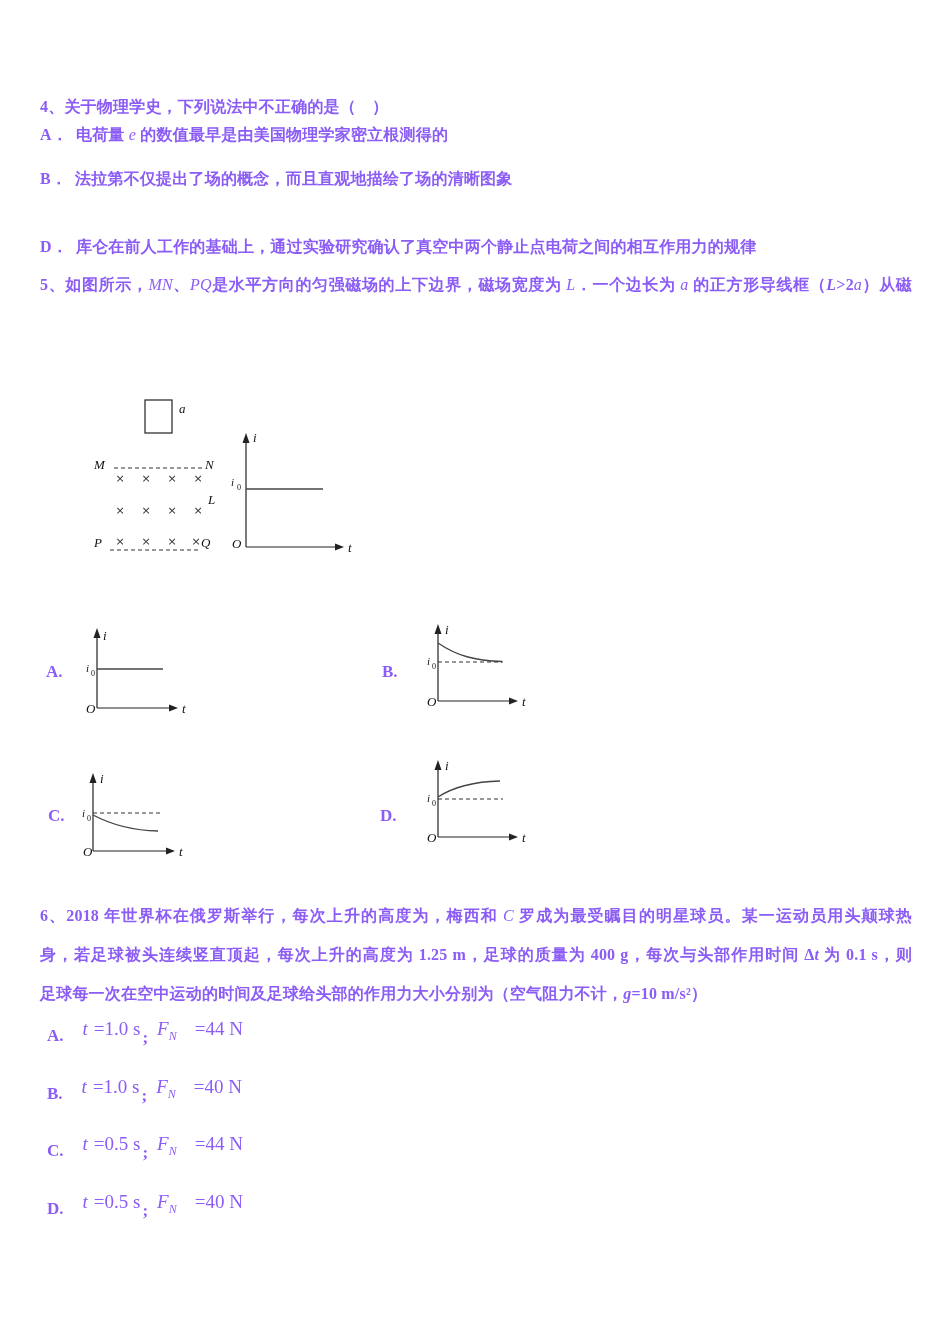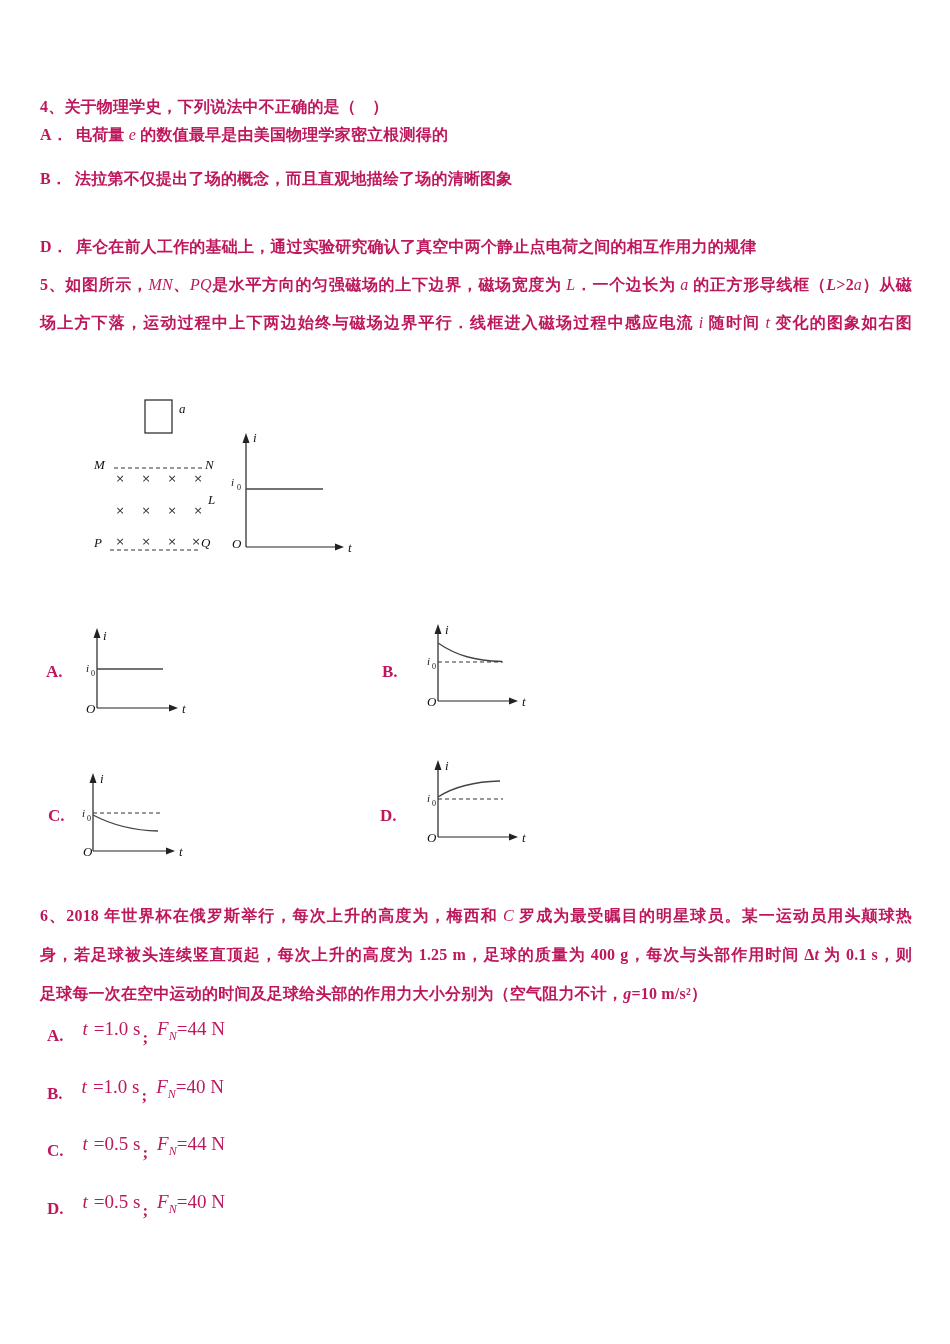--- a/index.html
+++ b/index.html
@@ -1,40 +1,40 @@
 <!DOCTYPE html>
 <html><head>
 <meta charset="utf-8">
 <style>
   * { margin:0; padding:0; box-sizing:border-box; }
   html,body { background:#ffffff; }
   .page {
     position:relative; width:950px; height:1344px; background:#fff;
-    font-family:"Liberation Serif","DejaVu Serif",serif; color:#be185d; overflow:hidden;
+    font-family:"Liberation Serif","DejaVu Serif",serif; color:#8b5cf6; overflow:hidden;
   }
   .line {
     position:absolute; left:40px; font-size:16px; font-weight:700;
     line-height:22px; white-space:nowrap; letter-spacing:0.2px;
   }
   .just { width:872px; text-align:justify; text-align-last:justify; }
   .line .i  { font-style:italic; font-weight:400; font-family:"Liberation Serif","DejaVu Serif",serif; }
   .line .b  { font-weight:700; }
   .line .bi { font-style:italic; font-weight:700; }
   .optlab { margin-right:8px; }
   .glab {
     position:absolute; font-size:17px; font-weight:700;
     font-family:"Liberation Serif","DejaVu Serif",serif;
   }
   .q6row { position:absolute; left:47px; white-space:nowrap; }
   .q6lab { font-size:17px; font-weight:700; position:relative; top:6px; }
   .m { font-size:19px; margin-left:19px; }
   .m2 { margin-left:9px; }
   .mvar { font-style:italic; margin-right:6px; }
   .msub { font-size:12px; font-style:italic; }
-  .mval { margin-left:0; }
+  .mval { margin-left:18px; }
   .q6sep { font-size:17px; font-weight:700; position:relative; top:8px; margin-left:2px; }
   svg { position:absolute; overflow:visible; }
   .st   { stroke:#222; stroke-width:1.2; fill:none; }
   .cv   { stroke:#444; stroke-width:1.3; fill:none; }
   .dash { stroke:#333; stroke-width:1.1; fill:none; stroke-dasharray:4 3; }
   .ar   { fill:#222; stroke:none; }
   .lab  { font-family:"Liberation Serif","DejaVu Serif",serif; font-size:13px; fill:#111; }
   .it   { font-style:italic; }
   .sm   { font-size:11px; }
   .tiny { font-size:8px; }
@@ -44,21 +44,20 @@
 <body>
 
 <div class="page">
 
   <div class="line" style="top:96px"><span>4、关于物理学史，下列说法中不正确的是（　）</span></div>
   <div class="line" style="top:124px"><span class="optlab">A．</span><span><span>电荷量 </span><span class="i">e</span><span> 的数值最早是由美国物理学家密立根测得的</span></span></div>
   <div class="line" style="top:168px"><span class="optlab">B．</span><span><span>法拉第不仅提出了场的概念，而且直观地描绘了场的清晰图象</span></span></div>
   <div class="line" style="top:236px"><span class="optlab">D．</span><span><span>库仑在前人工作的基础上，通过实验研究确认了真空中两个静止点电荷之间的相互作用力的规律</span></span></div>
 
   <div class="line just" style="top:274px"><span>5、如图所示，</span><span class="i">MN</span><span>、</span><span class="i">PQ</span><span>是水平方向的匀强磁场的上下边界，磁场宽度为 </span><span class="i">L</span><span>．一个边长为 </span><span class="i">a</span><span> 的正方形导线框（</span><span class="bi">L</span><span>&gt;2</span><span class="i">a</span><span>）从磁</span></div>
-  <div class="line just" style="top:312px"><span>场上方下落，运动过程中上下两边始终与磁场边界平行．线框进入磁场过程中感应电流 </span><span class="i">i</span><span> 随时间 </span><span class="i">t</span><span> 变化的图象如右图</span></div>
 
   <svg style="left:90px;top:395px" width="280" height="180" viewBox="0 0 280 180">
     <rect x="55" y="5" width="27" height="33" class="st"></rect>
     <text x="89" y="18" class="lab it">a</text>
 
     <text x="4" y="74" class="lab it">M</text>
     <line x1="24" y1="73" x2="112" y2="73" class="dash"></line>
     <text x="115" y="74" class="lab it">N</text>
 
     <text x="30" y="87" text-anchor="middle" class="cross">×</text>

